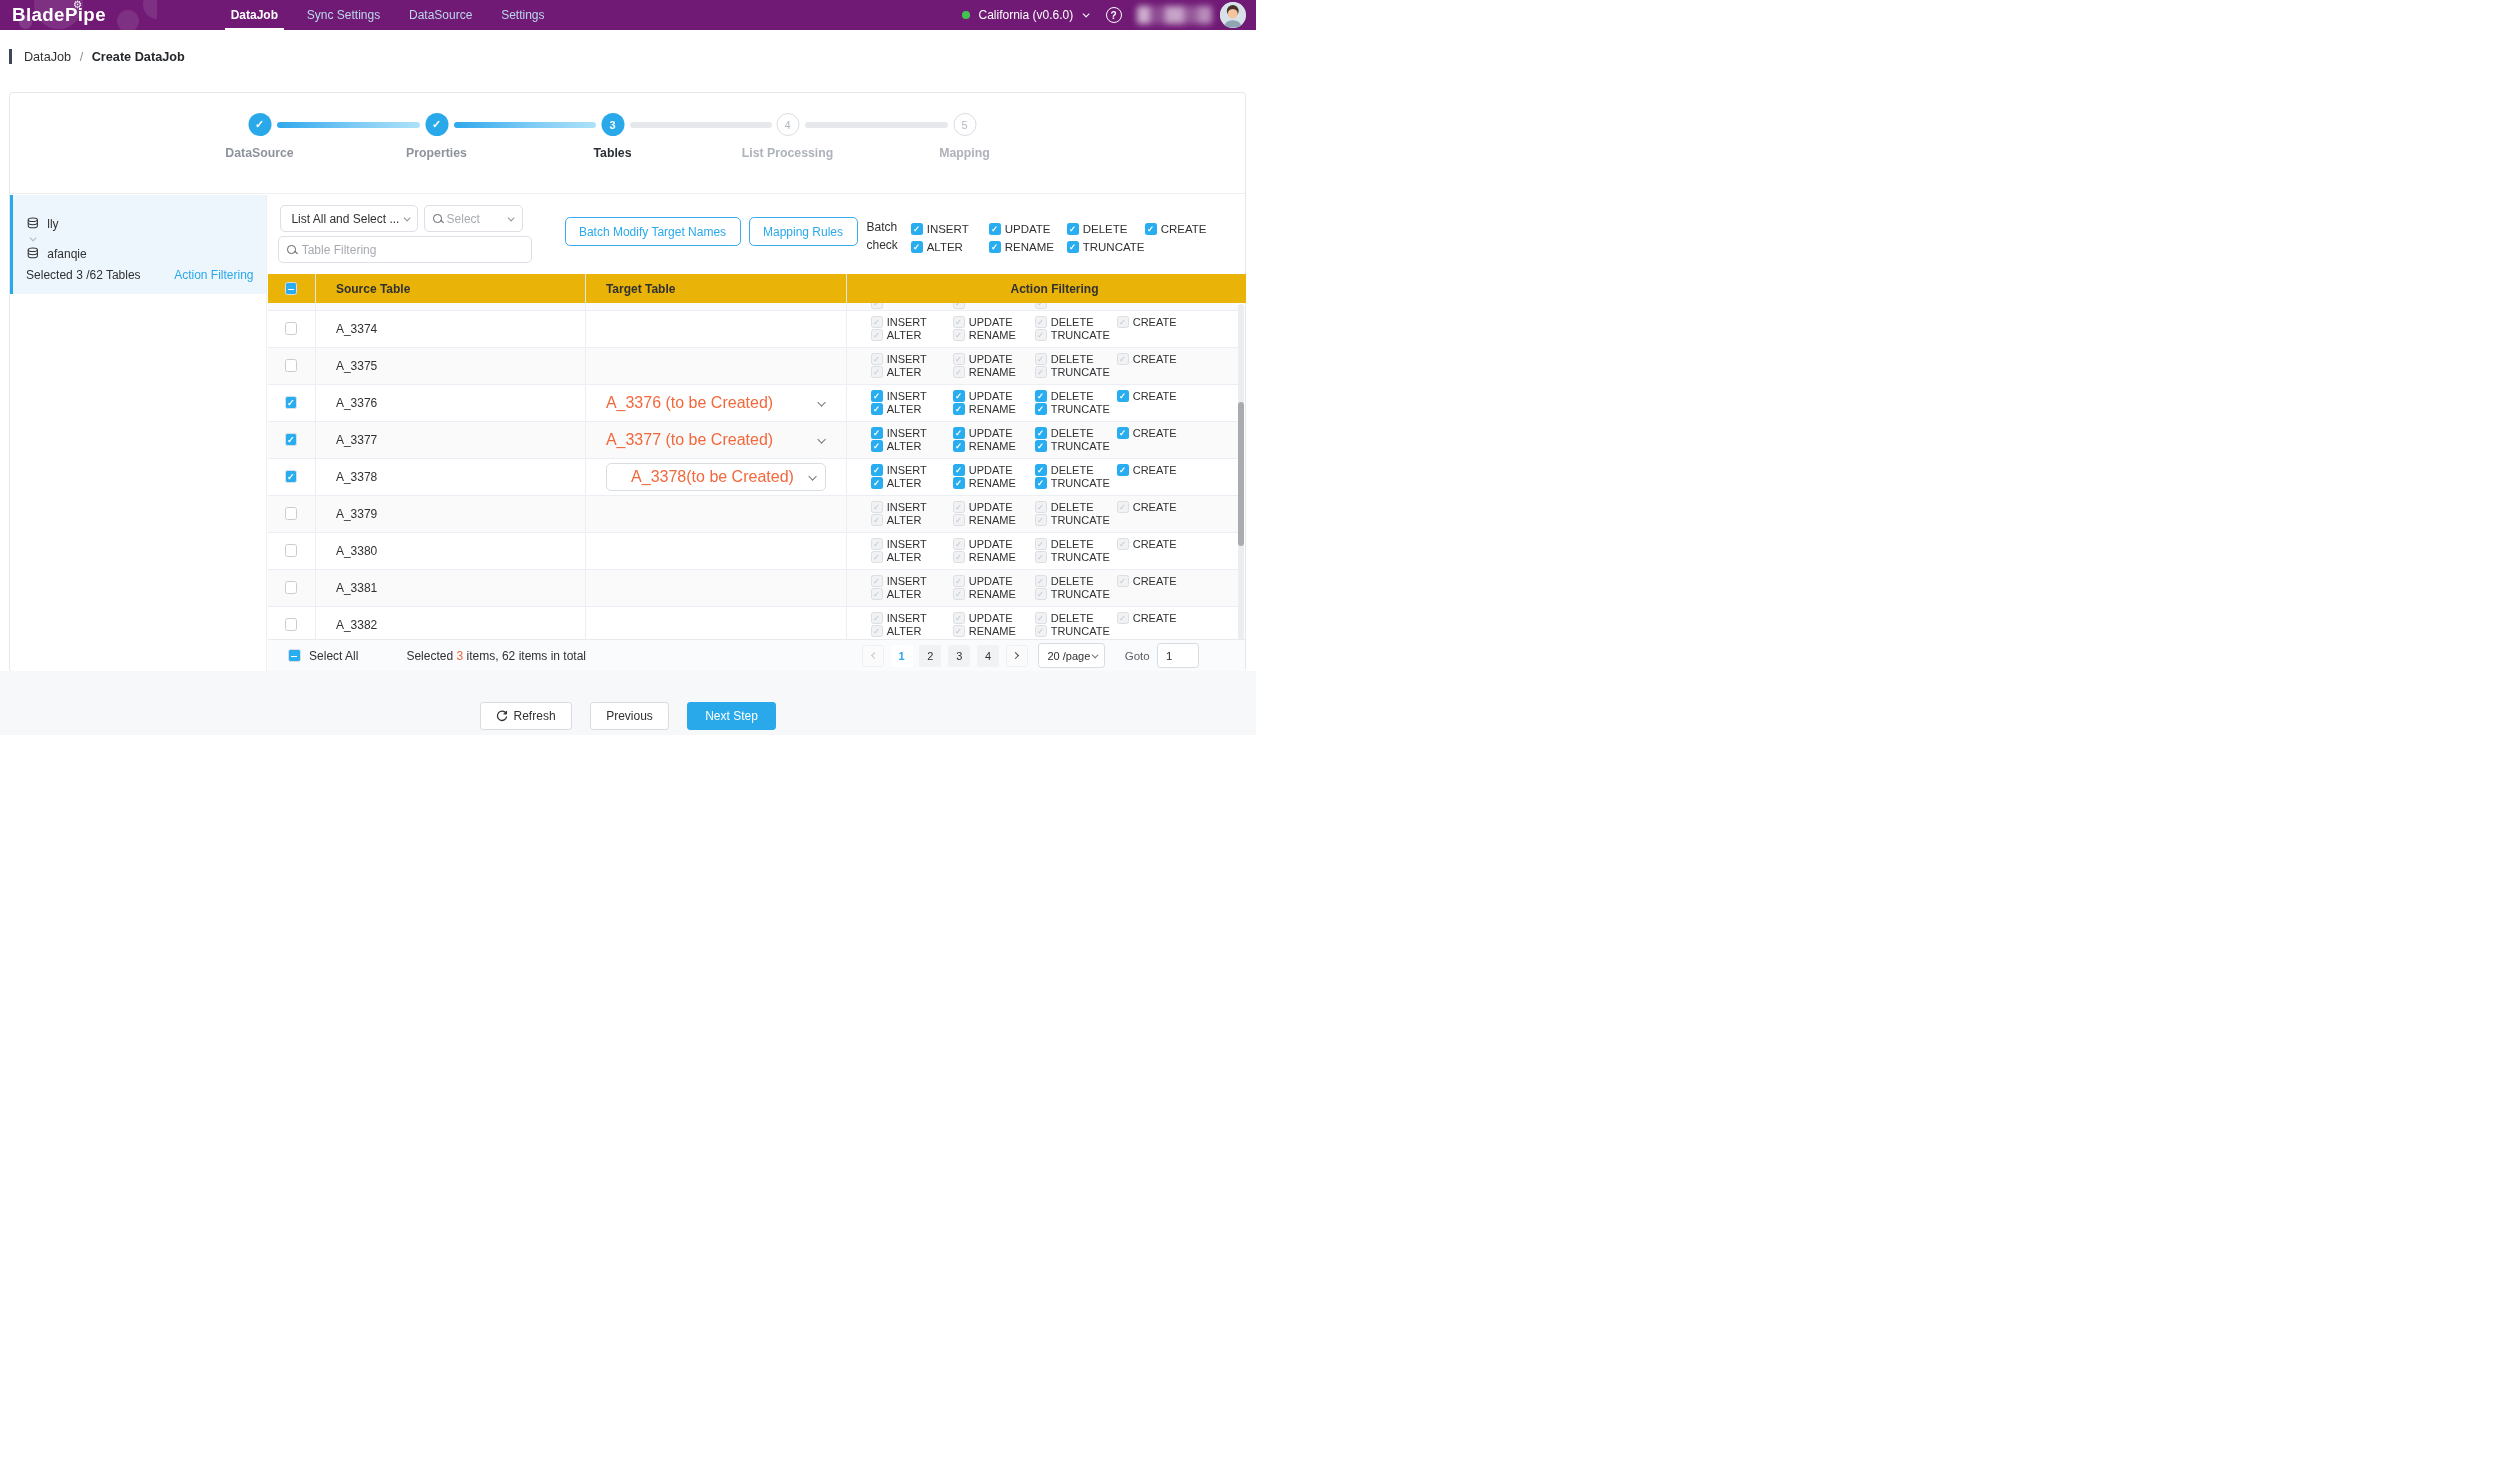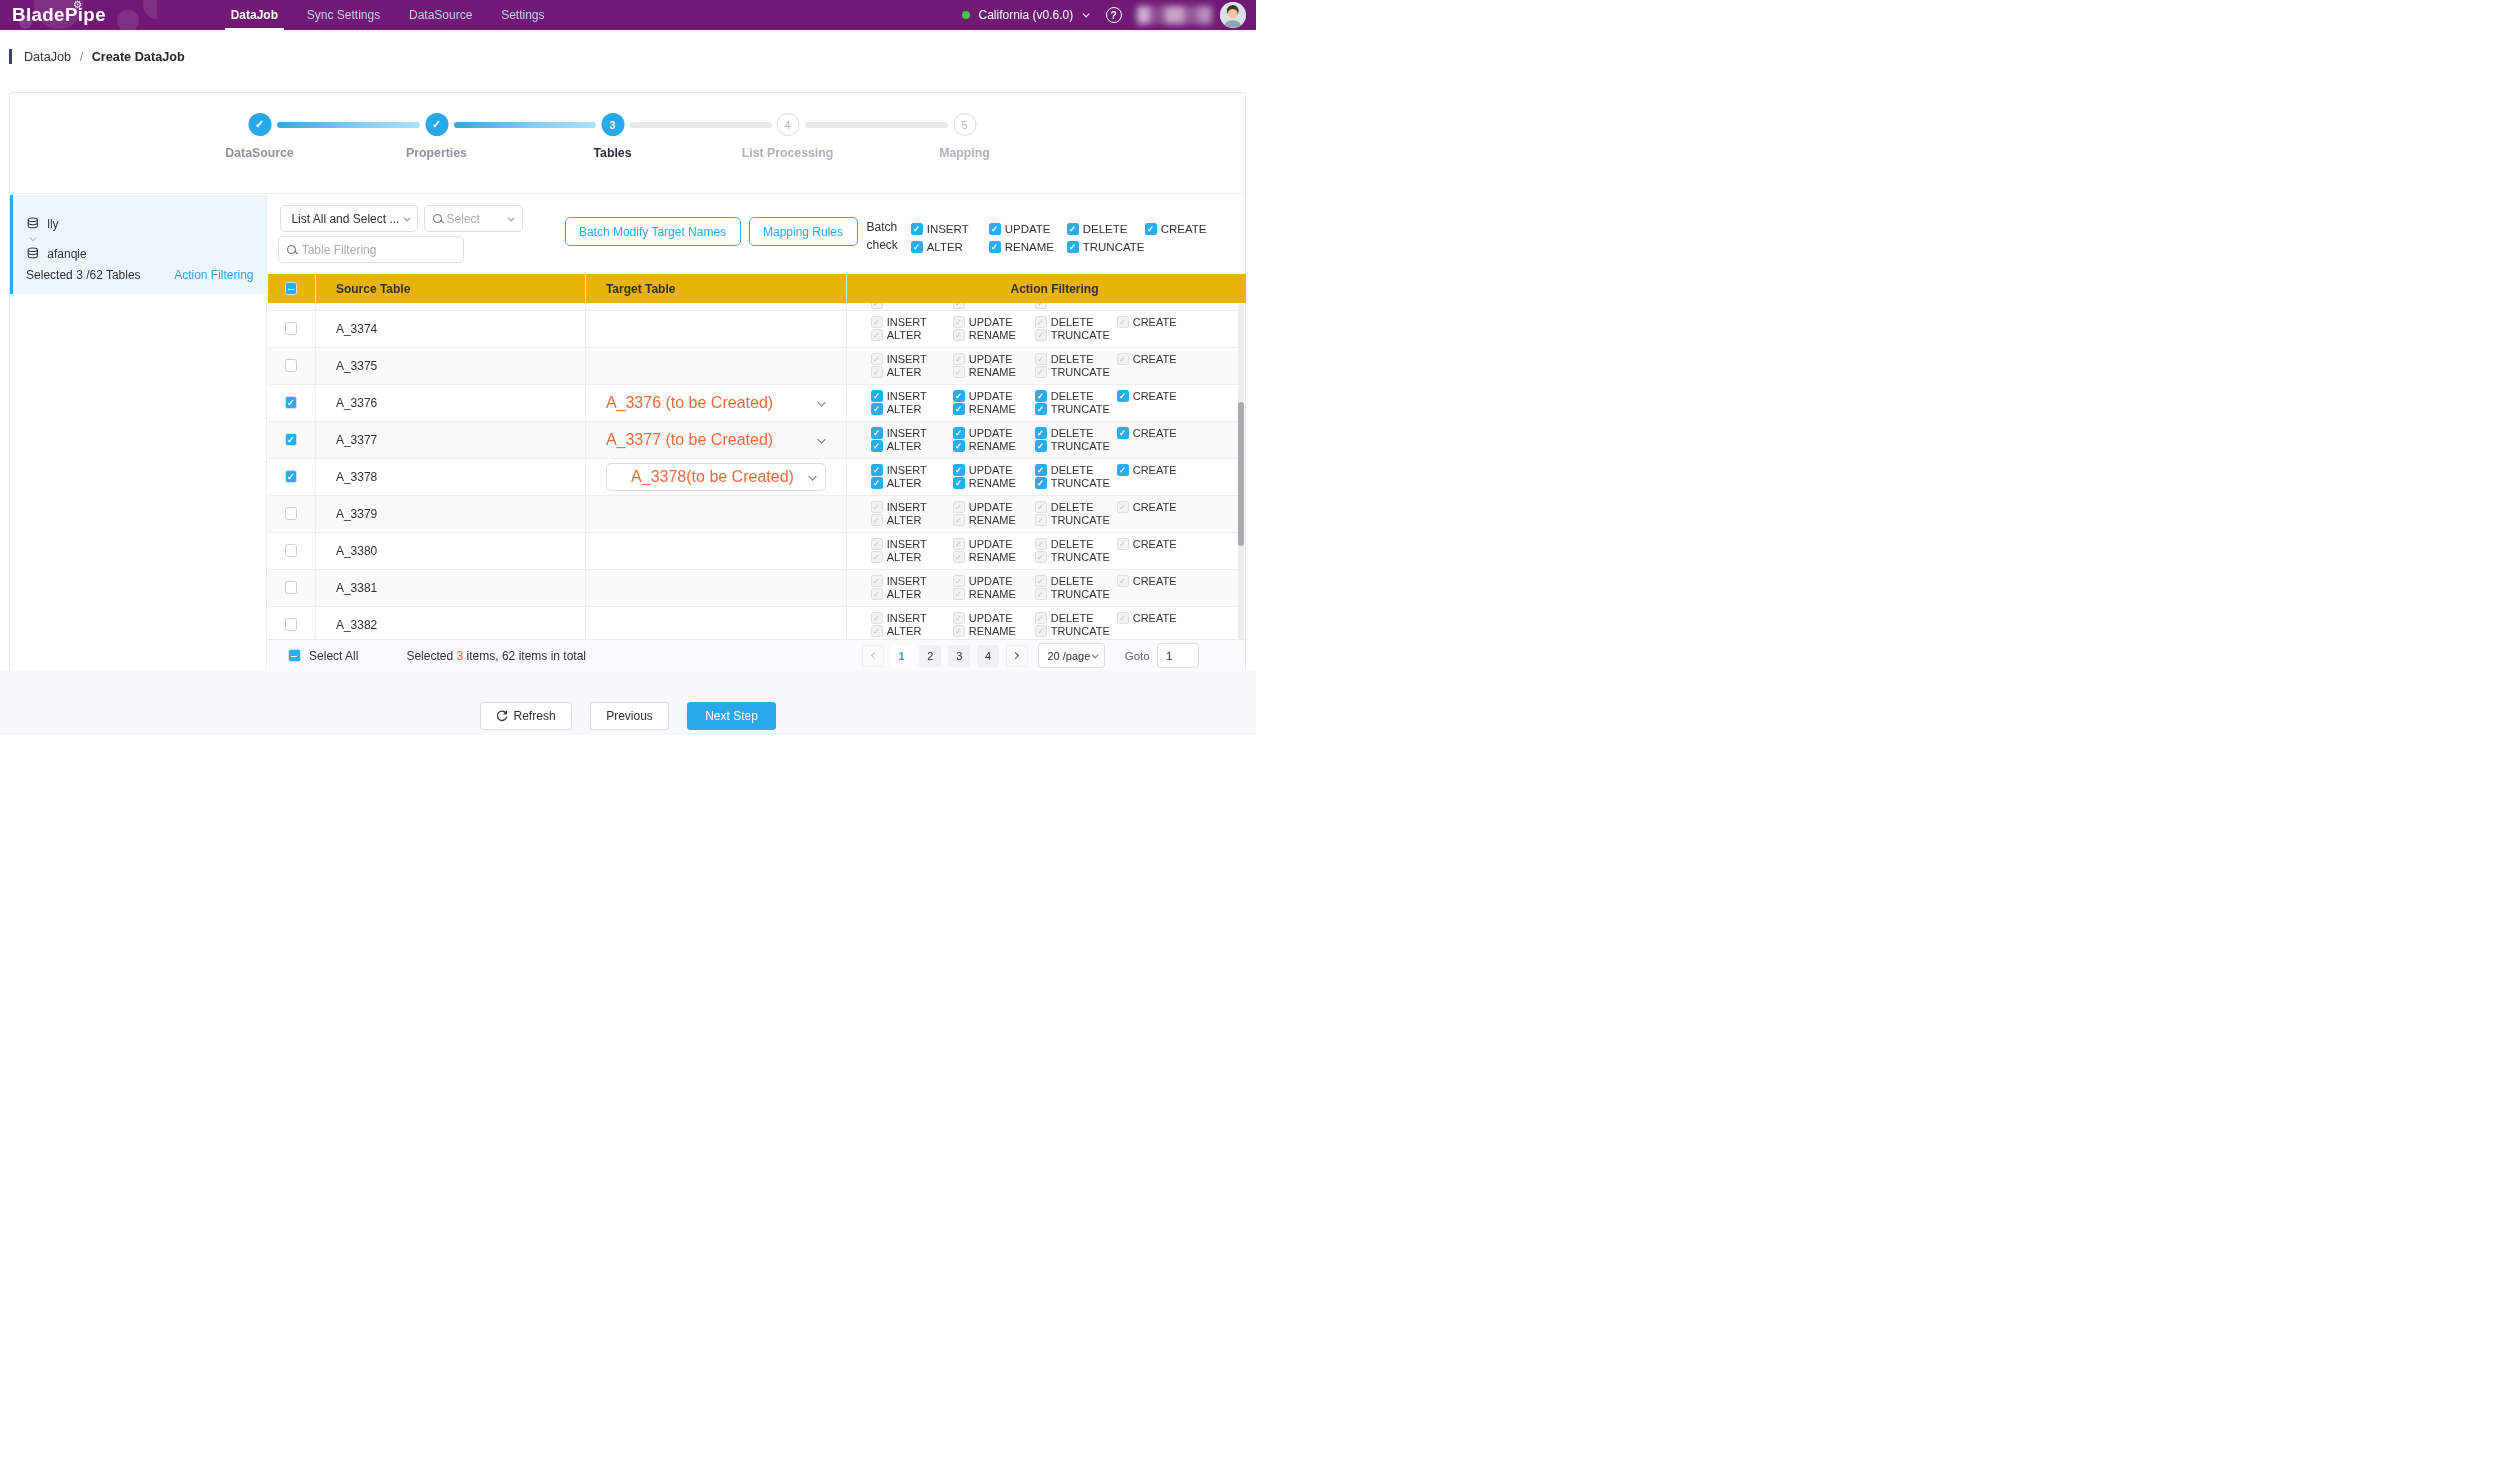--- a/index.html
+++ b/index.html
@@ -73,21 +73,21 @@
 
   
   .content { position:absolute; left:258px; top:102px; right:0; bottom:0; }
 
   
   .toolbar { position:absolute; left:0; top:0; right:0; height:79px; }
   .sel, .search { position:absolute; background:#fff; border:0.8px solid #DCDFE6; border-radius:5px;
     height:27px; display:flex; align-items:center; font-size:12px; color:#303133; }
   .sel1 { left:12.7px; top:10.2px; width:138px; padding:0 8.5px 0 10.2px; }
   .sel2 { left:156px; top:10.2px; width:99px; padding:0 8.5px; gap:5.1px; }
-  .search { left:10.2px; top:41px; width:186px; padding:0 8.5px; gap:6px; }
+  .search { left:10.2px; top:41px; width:254px; padding:0 8.5px; gap:6px;justify-content:flex-end; }
   .sel .caret, .search .caret { color:#8F949C; margin-left:auto; width:5.1px; height:5.1px; }
   .ph { color:#A8ABB2; }
   .search input { border:none; outline:none; flex:1; font-size:12px; font-family:inherit; background:transparent; }
   .search input::placeholder { color:#A8ABB2; }
   .mag { position:relative; width:8.5px; height:8.5px; border:1.4px solid #5F6368; border-radius:50%; flex:none; }
   .mag::after { content:""; position:absolute; width:4.2px; height:1.4px; background:#5F6368;
     right:-3.4px; bottom:-0.8px; transform:rotate(45deg); }
   .btn-outline { position:absolute; top:22px; height:29px; background:#fff; border:0.8px solid #3BAAEC;
     border-radius:5.1px; color:#29A9EA; font-size:12px; font-family:inherit; cursor:pointer; }
   .b-batch { left:297px; width:176px; }

